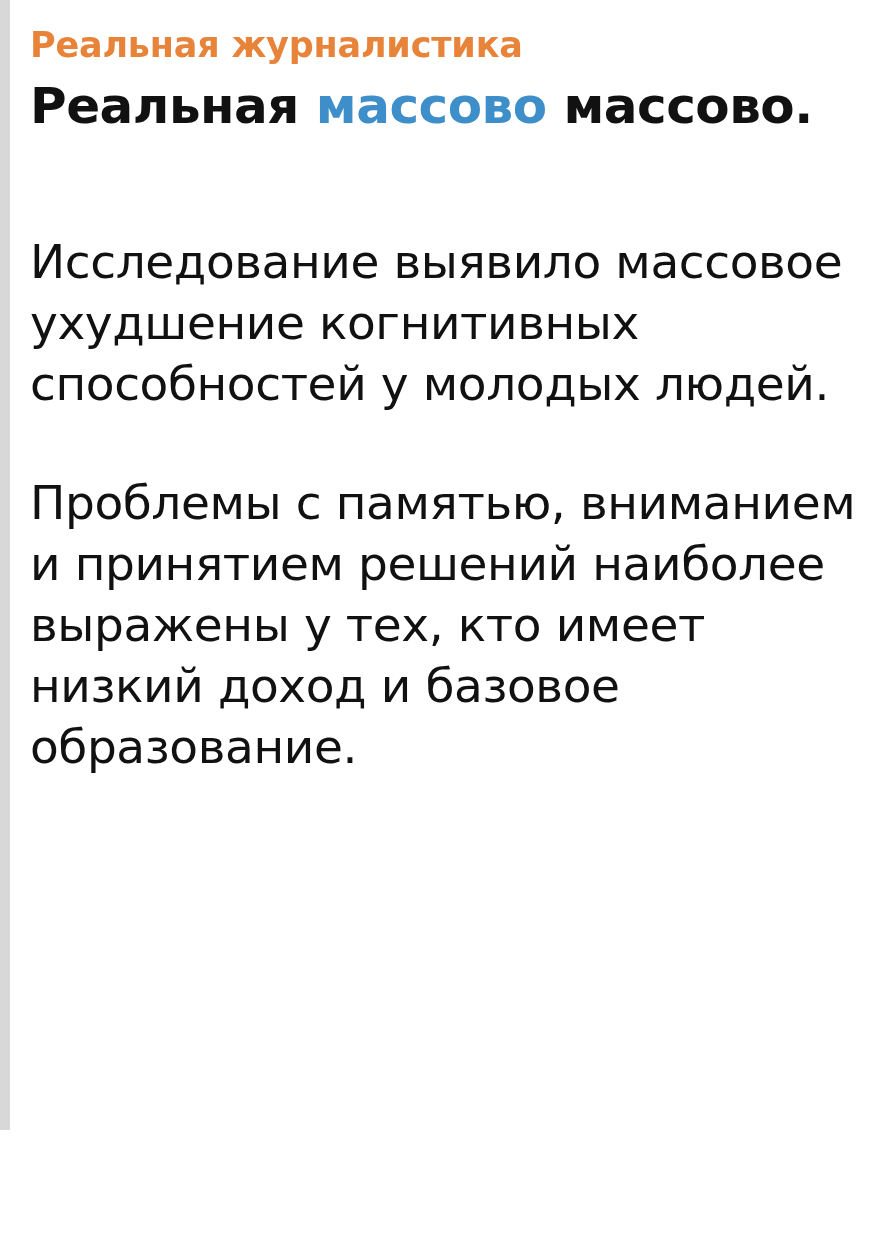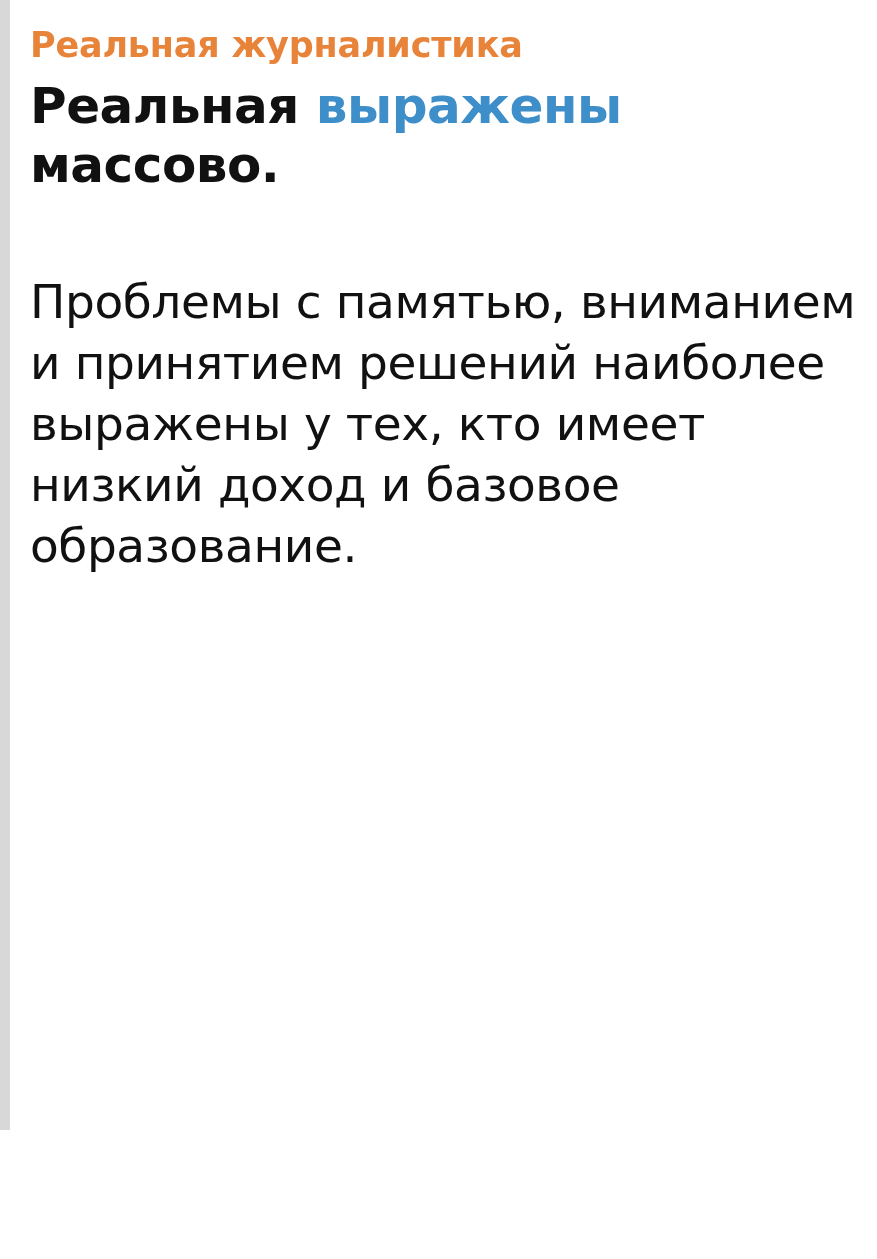--- a/index.html
+++ b/index.html
@@ -53,37 +53,38 @@
     letter-spacing: -0.5px;
   }
   .headline .accent {
     color: #3d8ec9;
     font-weight: bold;
   }
   .para {
     font-size: 47px;
     line-height: 1.30;
     color: #111111;
-    margin-top: 76px;
+    margin-top: 58px;
     letter-spacing: -0.4px;
   }
   .para.first {
     margin-top: 95px;
   }
 </style>
 </head>
 <body>
 
 <div class="page">
 
   <div class="edge-bar"></div>
 
   <div class="content">
 
     <div class="kicker">Реальная журналистика</div>
 
-    <h1 class="headline"><span>Реальная </span><span class="accent">выражены</span><span> массово.</span></h1>
+    <h1 class="headline"><span>Реальная </span><span class="accent">массово</span><span> массово.</span></h1>
 
+    <p class="para first">Исследование выявило массовое ухудшение когнитивных способностей у молодых людей.</p>
 
     <p class="para">Проблемы с памятью, вниманием и принятием решений наиболее выражены у тех, кто имеет низкий доход и базовое образование.</p>
 
   </div>
 </div>
 
 </body></html>

